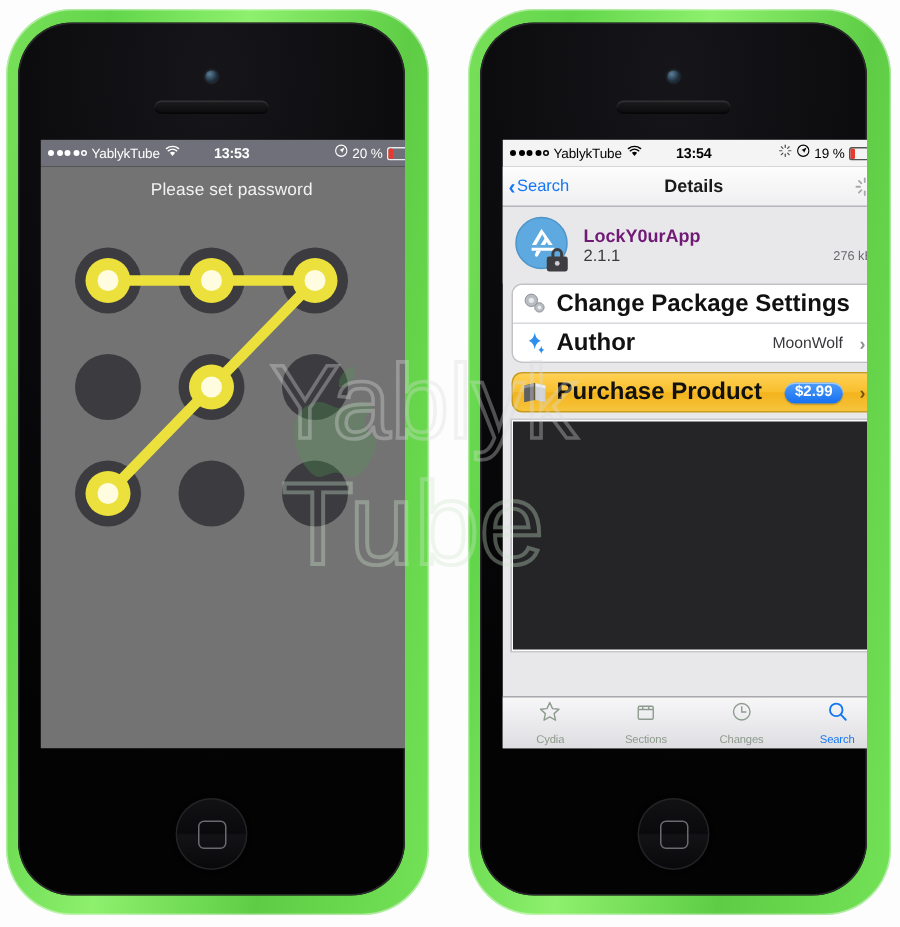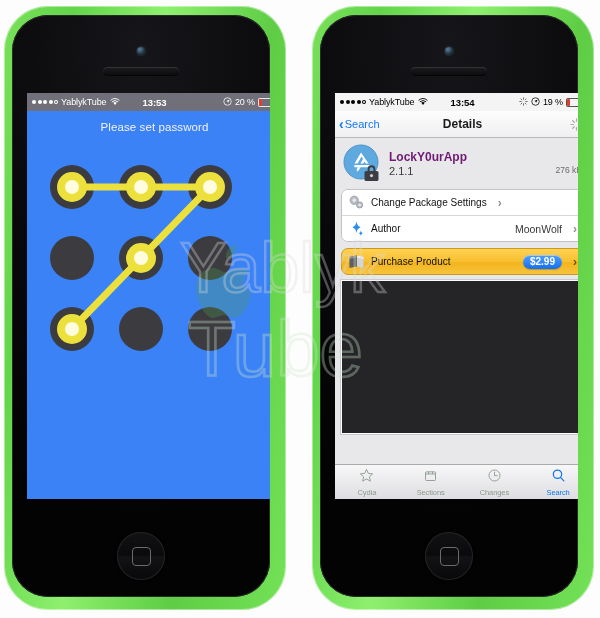--- a/index.html
+++ b/index.html
@@ -76,21 +76,21 @@
   .sb-pct{font-size:9px;}
   .batt{width:19px;height:9px;border-radius:2px;position:relative;display:inline-block;}
   .sb-dark .batt{box-shadow:inset 0 0 0 1px rgba(255,255,255,.85);}
   .sb-light .batt{box-shadow:inset 0 0 0 1px rgba(0,0,0,.65);}
   .batt:after{content:"";position:absolute;right:-2.5px;top:2.5px;width:1.5px;height:4px;border-radius:0 1px 1px 0;}
   .sb-dark .batt:after{background:rgba(255,255,255,.85);}
   .sb-light .batt:after{background:rgba(0,0,0,.65);}
   .batt b{position:absolute;left:1px;top:1px;bottom:1px;border-radius:1px;background:#e8392f;display:block;}
 
   
-  .lockscreen{position:absolute;left:0;top:18px;right:0;bottom:0;background:#3b82f6;}
+  .lockscreen{position:absolute;left:0;top:18px;right:0;bottom:0;background:#737373;}
   .lock-title{text-align:center;color:#f2f2f4;font-size:11.5px;margin-top:10px;letter-spacing:.1px;}
   .pattern{position:absolute;left:0;top:42px;width:228px;height:230px;}
   .pattern svg{position:absolute;left:0;top:0;}
 
   
   .cydia{position:absolute;left:0;top:18px;right:0;bottom:0;background:#e8e8ea;}
   .navbar{
     height:26px;background:linear-gradient(#fdfdfd,#efeff1);
     border-bottom:1px solid #b6b6bb;display:flex;align-items:center;position:relative;
   }
@@ -104,21 +104,21 @@
   .app-meta{flex:1;min-width:0;}
   .app-name{font-size:12px;font-weight:bold;color:#701a75;line-height:1.25;}
   .app-sub{display:flex;align-items:flex-start;}
   .app-ver{font-size:11px;color:#3a3a3a;}
   .app-size{margin-left:auto;font-size:8.5px;color:#6a6a6f;}
 
   .group{margin:0 6px;background:#fff;border:1px solid #c2c2c6;border-radius:7px;overflow:hidden;}
   .row{display:flex;align-items:center;height:25px;padding:0 6px;gap:6px;cursor:pointer;background:#fff;}
   .row + .row{border-top:1px solid #d8d8dc;}
   .row-ico{width:17px;height:17px;flex:none;display:flex;align-items:center;justify-content:center;}
-  .row-label{font-size:10px;font-weight:normal;color:#111;white-space:nowrap;}
+  .row-label{font-size:16px;font-weight:bold;color:#111;white-space:nowrap;}
   .row-val{margin-left:auto;font-size:10.5px;color:#38383c;}
   .row-chev{color:#8e8e93;font-size:12px;font-weight:bold;margin-left:5px;}
 
   .group.buy{margin-top:6px;border-color:#c79b1c;
     background:linear-gradient(#ffd154,#f8bf2e 50%,#f3b31c 51%,#f6c43c);}
   .row.buy{background:transparent;}
   .price{
     background:linear-gradient(#4f9dfb,#1570ef);color:#fff;font-size:10px;font-weight:bold;
     padding:1.5px 7px;border-radius:9px;margin-left:auto;
     box-shadow:inset 0 1px 0 rgba(255,255,255,.45),0 1px 1px rgba(0,0,0,.2);

